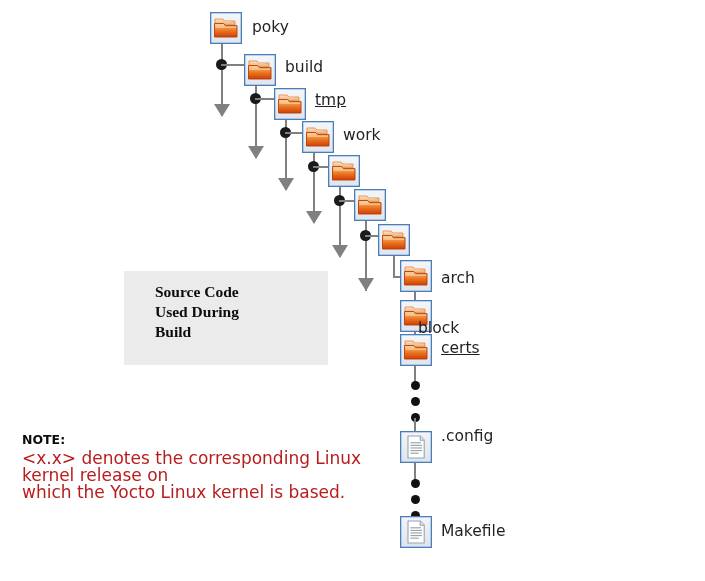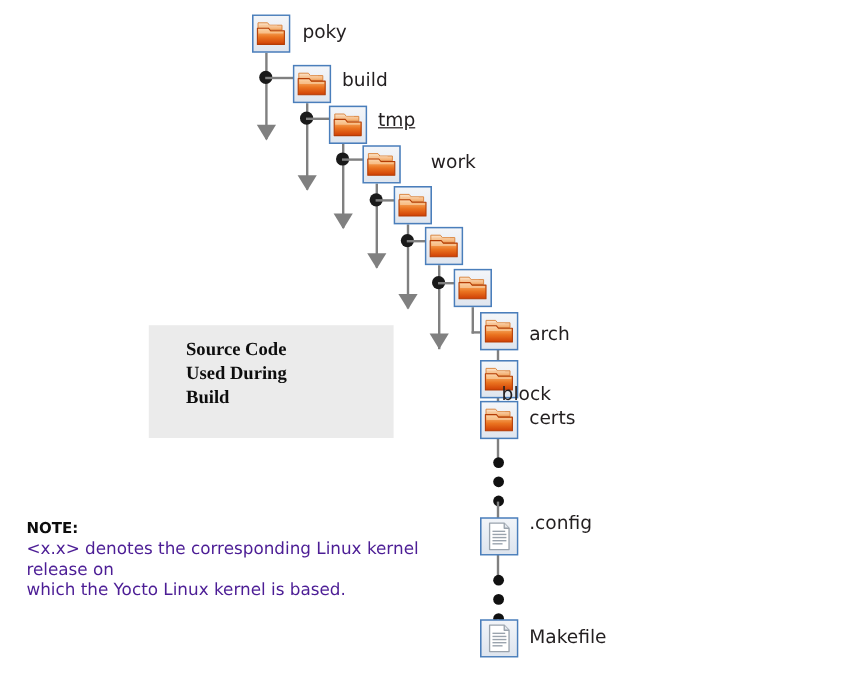--- a/index.html
+++ b/index.html
@@ -56,22 +56,22 @@
   
   .note-title{
     position:absolute;
     font-size:12.5px;
     font-weight:bold;
     color:#0d0d0d;
     white-space:nowrap;
   }
   .note-body{
     position:absolute;
-    font-size:14px;
-    color:#4c1d95;
+    font-size:17px;
+    color:#b91c1c;
     line-height:17px;
     white-space:pre-line;
     width:370px;
   }
 </style>
 </head>
 <body>
 
 <div id="stage">
 
@@ -229,24 +229,24 @@
   </div>
   <div class="icon" style="left:400px;top:516px;">
     <svg>
         <use href="#sym-document"></use>
       </svg>
   </div>
 
   <div class="label" style="left:252px;top:20px;">poky</div>
   <div class="label" style="left:285px;top:60px;">build</div>
   <div class="label" style="left:315px;top:93px;text-decoration:underline;">tmp</div>
-  <div class="label" style="left:343px;top:128px;margin-left:16px;">work</div>
+  <div class="label" style="left:343px;top:128px;">work</div>
   <div class="label" style="left:441px;top:271px;">arch</div>
   <div class="label" style="left:418px;top:308px;margin-top:13px;">block</div>
-  <div class="label" style="left:441px;top:341px;">certs</div>
+  <div class="label" style="left:441px;top:341px;text-decoration:underline;">certs</div>
 
   <div class="label" style="left:441px;top:429px;">.config</div>
   <div class="label" style="left:441px;top:524px;">Makefile</div>
 
   <div class="callout" style="left:124px;top:271px;width:204px;height:94px;"></div>
   <div class="callout-text" style="left:155px;top:282px;font-family:Liberation Serif, serif;">Source Code
 Used During
 Build</div>
 
   <div class="note-title" style="left:22px;top:432px;">NOTE:</div>

